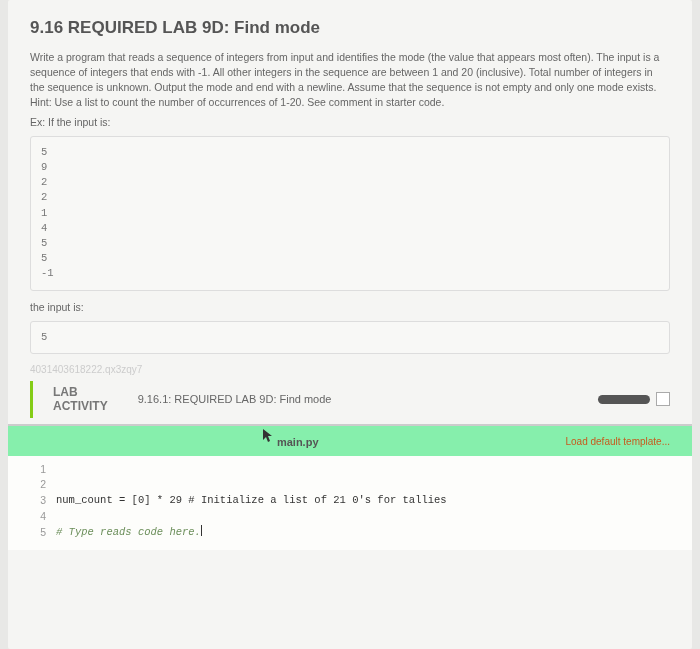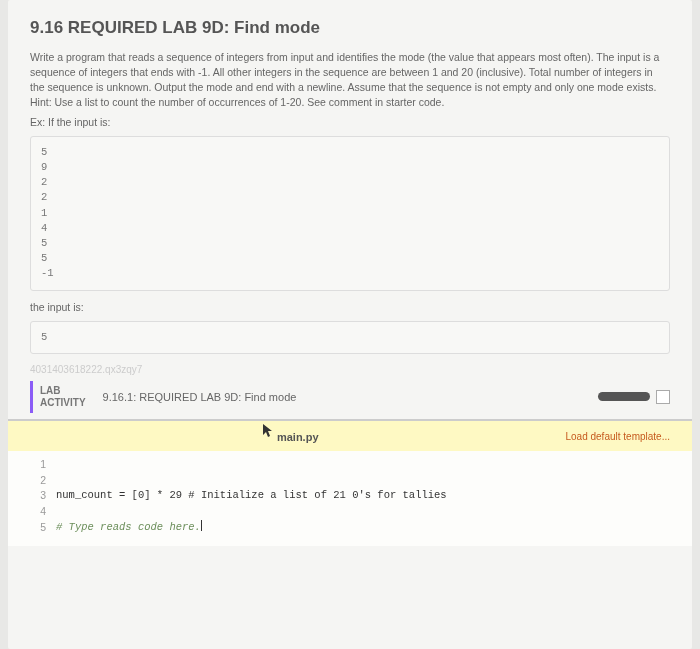--- a/index.html
+++ b/index.html
@@ -56,23 +56,23 @@
     color: #ccc;
     margin: 8px 0 6px 0;
   }
   .lab-row {
     display: flex;
     align-items: center;
     gap: 10px;
     margin-bottom: 4px;
   }
   .lab-tab {
-    border-left: 3px solid #8b5cf6;
-    padding: 4px 7px;
-    font-size: 10px;
+    border-left: 3px solid #84cc16;
+    padding: 4px 20px;
+    font-size: 12px;
     line-height: 1.2;
     color: #777;
     font-weight: bold;
   }
   .lab-title {
     font-size: 11px;
     color: #666;
   }
   .lab-right {
     margin-left: auto;
@@ -86,21 +86,21 @@
     background: #555;
     border-radius: 5px;
   }
   .progress-box {
     width: 14px;
     height: 14px;
     border: 1px solid #aaa;
     background: #fff;
   }
   .code-panel {
-    background: #fef9c3;
+    background: #86efac;
     border-top: 2px solid #ccc;
     margin: 6px -22px 0 -22px;
     padding: 0;
   }
   .code-head {
     display: flex;
     align-items: center;
     padding: 10px 22px 8px 22px;
     position: relative;
   }

